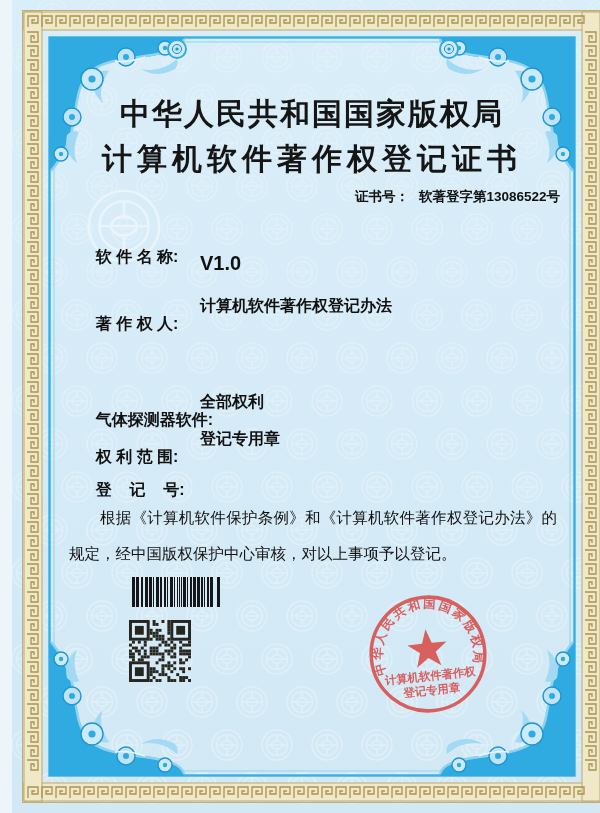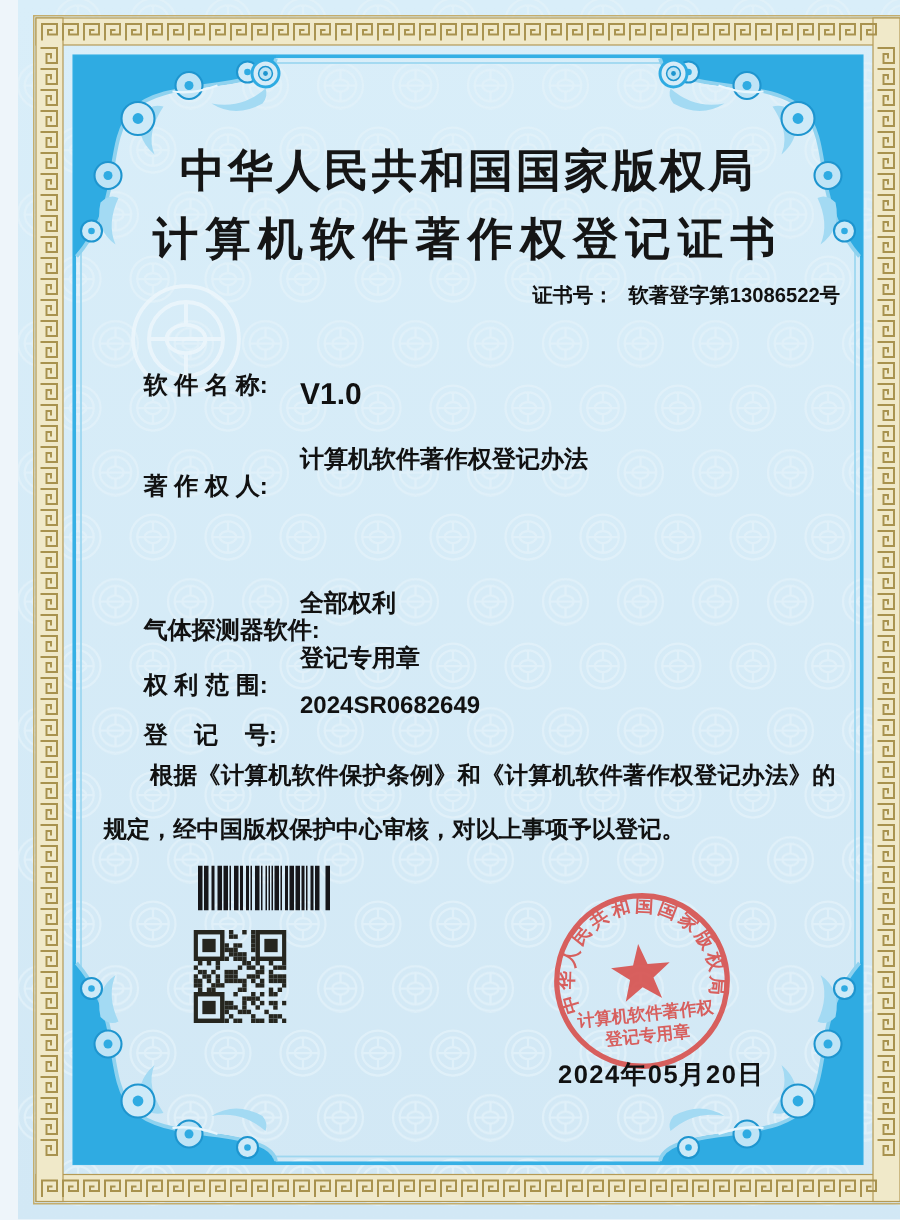--- a/index.html
+++ b/index.html
@@ -12,21 +12,21 @@
   .abs{position:absolute;}
   .title{left:0;width:100%;text-align:center;font-family:"Liberation Serif",serif;
          font-weight:700;font-size:30px;color:#151515;white-space:nowrap;}
   .title1{top:94px;letter-spacing:2px;}
   .title2{top:139px;letter-spacing:5px;}
   .certno{top:188px;right:52px;font-size:13.5px;font-weight:700;white-space:nowrap;}
   .certno .lbl{margin-right:10px;}
   .frow{left:66px;width:470px;font-size:16px;font-weight:700;white-space:pre;}
   .fvalue{position:absolute;left:122px;top:0;white-space:pre;}
   .version{left:188px;font-size:20px;font-weight:700;}
-  .para{left:57px;top:500px;width:488px;font-size:15.5px;font-weight:700;
+  .para{left:57px;top:500px;width:488px;font-size:15.5px;font-weight:400;
         line-height:36px;text-align:justify;text-indent:31px;}
   .barcode{left:120px;top:577px;}
   .qr{left:117px;top:620px;}
   .seal{left:354px;top:592px;opacity:.9;transform:rotate(-6deg);}
   .date{left:360px;top:705px;font-size:17px;font-weight:700;letter-spacing:1px;white-space:nowrap;}
 </style>
 </head>
 <body>
 
 <div id="page">
@@ -1825,21 +1825,20 @@
     <span class="fvalue">全部权利</span>
   </div>
 
   <div class="abs frow" style="top:429px">
     <span>权 利 范 围:</span>
     <span class="fvalue">登记专用章</span>
   </div>
 
   <div class="abs frow" style="top:462px">
     <span>登    记    号:</span>
-    <span class="fvalue">2024SR0682649</span>
   </div>
 
   <div class="abs para">根据《计算机软件保护条例》和《计算机软件著作权登记办法》的规定，经中国版权保护中心审核，对以上事项予以登记。</div>
 
   <svg class="abs barcode" width="88" height="30">
     <g id="barcode-bars">
         <rect x="0" y="0" width="3" height="30" fill="#16161a"></rect>
         <rect x="4" y="0" width="3" height="30" fill="#16161a"></rect>
         <rect x="9" y="0" width="2" height="30" fill="#16161a"></rect>
         <rect x="13" y="0" width="3" height="30" fill="#16161a"></rect>
@@ -2022,14 +2021,13 @@
     <circle cx="60" cy="60" r="55" fill="none" stroke="#d8504d" stroke-width="3.4"></circle>
     <path id="sealArc" d="M 18,75 A 44.6,44.6 0 1 1 102,75" fill="none"></path>
     <text font-size="12" font-weight="bold" fill="#d8504d" letter-spacing="2.2">
       <textPath href="#sealArc" xlink:href="#sealArc" startOffset="50%" text-anchor="middle">中华人民共和国国家版权局</textPath>
     </text>
     <polygon fill="#d8504d" points="60,36 64.7,49.5 79,49.8 67.6,58.5 71.8,72.2 60,64 48.2,72.2 52.4,58.5 41,49.8 55.3,49.5"></polygon>
     <text x="60" y="85" text-anchor="middle" font-size="11" font-weight="bold" fill="#d8504d">计算机软件著作权</text>
     <text x="60" y="99" text-anchor="middle" font-size="11" font-weight="bold" fill="#d8504d">登记专用章</text>
   </svg>
 
-  <div class="abs date">2024年05月20日</div>
 </div>
 
 </body></html>

